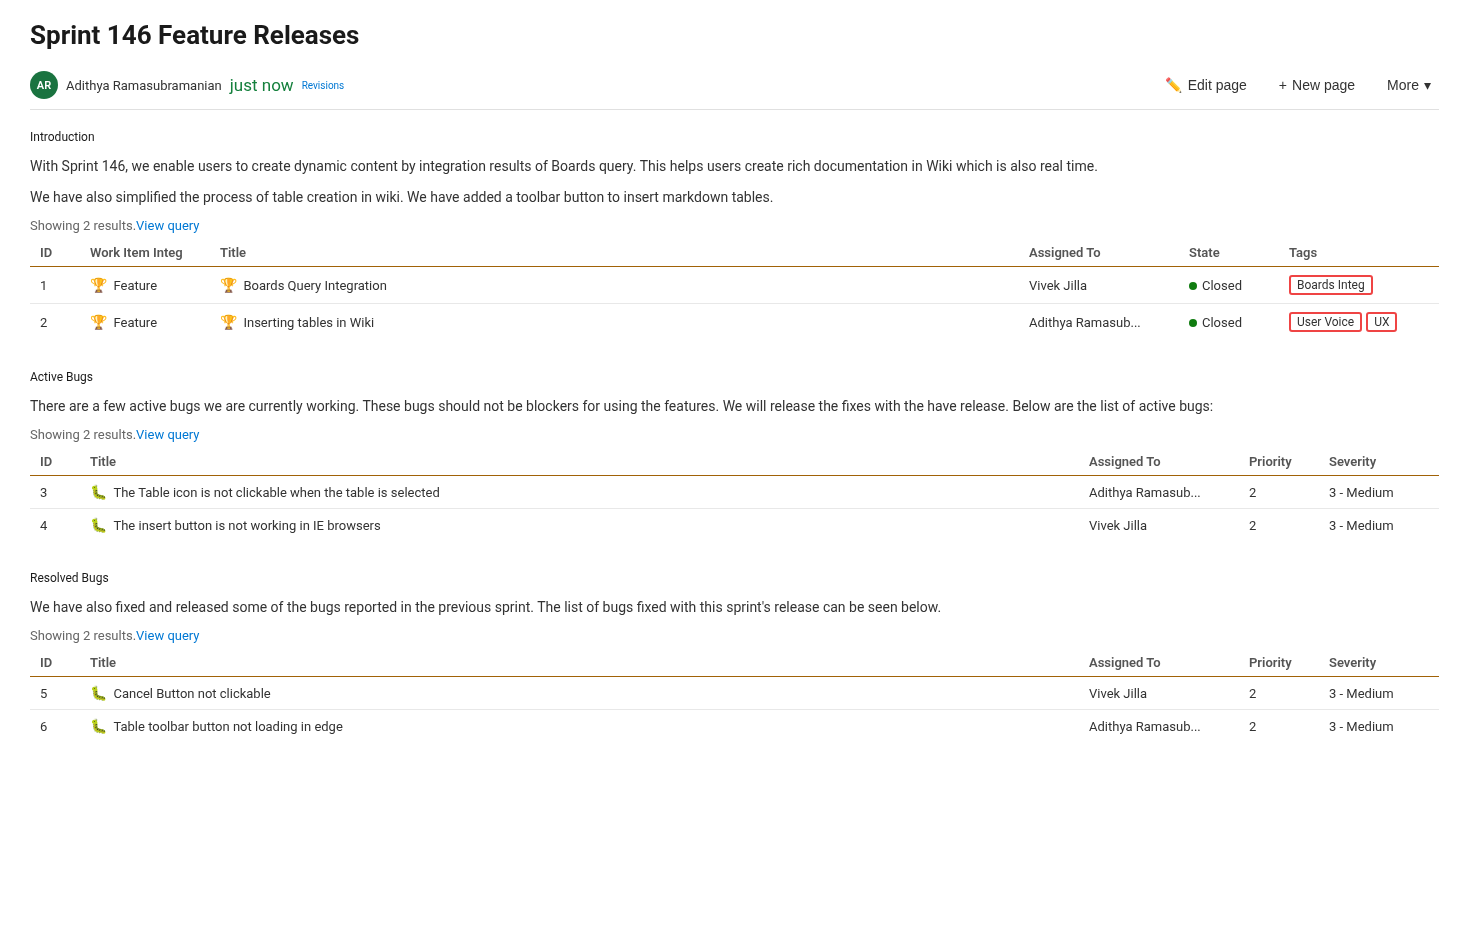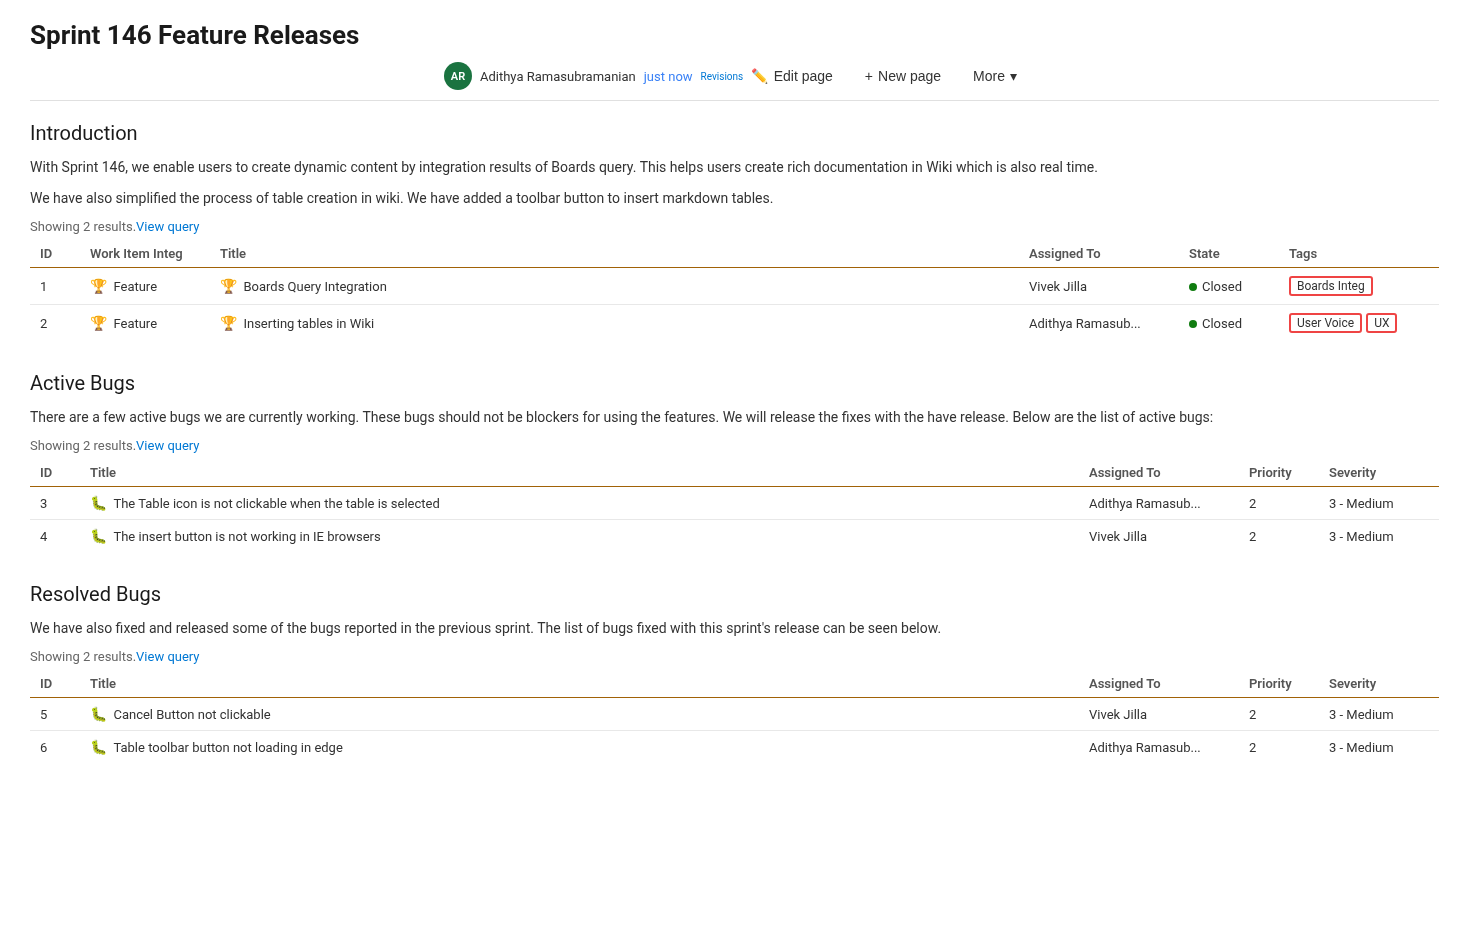--- a/index.html
+++ b/index.html
@@ -10,27 +10,27 @@
       background: #fff;
     }
     .page-wrapper {
       max-width: 1469px;
       margin: 0 auto;
       padding: 20px 30px;
     }
     .page-title {
       font-size: 26px;
       font-weight: 700;
-      margin-bottom: 12px;
+      margin-bottom: 21px;
       color: #1a1a1a;
     }
     .meta-bar {
       display: flex;
       align-items: center;
-      justify-content: center;
+      justify-content: space-between;
       padding-bottom: 10px;
       border-bottom: 1px solid #e0e0e0;
       margin-bottom: 20px;
     }
     .meta-left {
       display: flex;
       align-items: center;
       gap: 8px;
     }
     .avatar {
@@ -44,22 +44,22 @@
       display: flex;
       align-items: center;
       justify-content: center;
       flex-shrink: 0;
     }
     .author-name {
       font-size: 13px;
       color: #333;
     }
     .timestamp {
-      font-size: 13px;
-      color: #3b82f6;
+      font-size: 17px;
+      color: #15803d;
     }
     .revisions-link {
       font-size: 10px;
       color: #0078d4;
       text-decoration: none;
       cursor: pointer;
     }
     .meta-right {
       display: flex;
       align-items: center;
@@ -74,21 +74,21 @@
       cursor: pointer;
       background: none;
       border: none;
       padding: 4px 8px;
     }
     .action-btn .icon { font-size: 14px; }
     .section {
       margin-bottom: 30px;
     }
     .section-title {
-      font-size: 20px;
+      font-size: 12px;
       font-weight: 400;
       margin-bottom: 12px;
       color: #1a1a1a;
     }
     .section-text {
       font-size: 14px;
       color: #333;
       margin-bottom: 10px;
       line-height: 1.5;
     }

